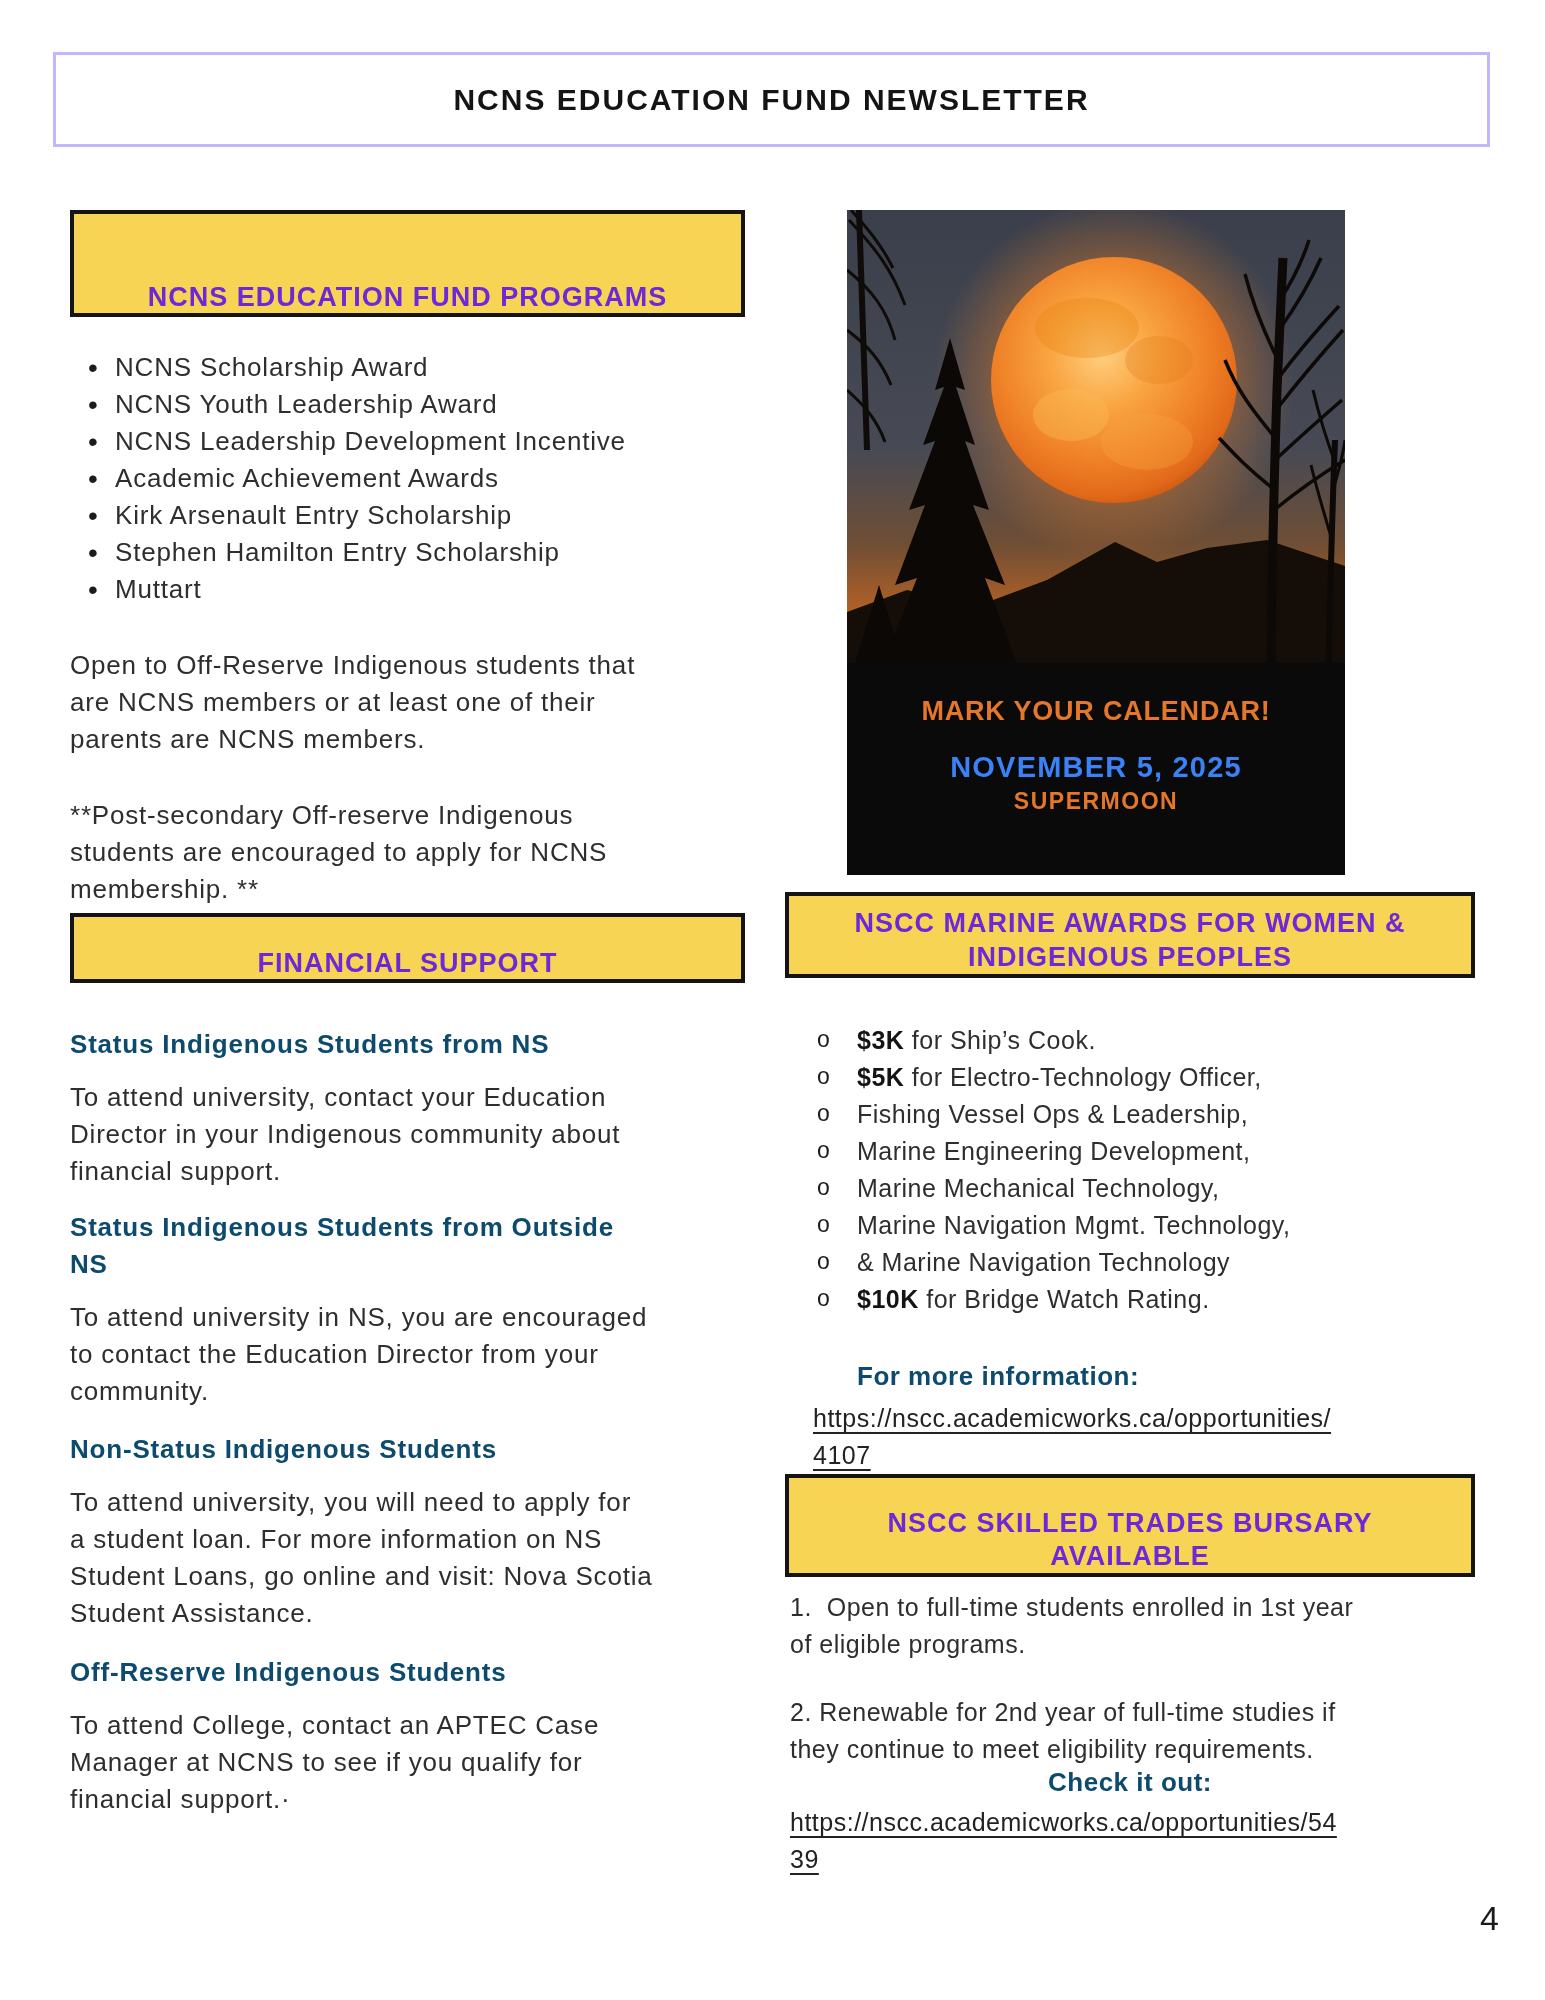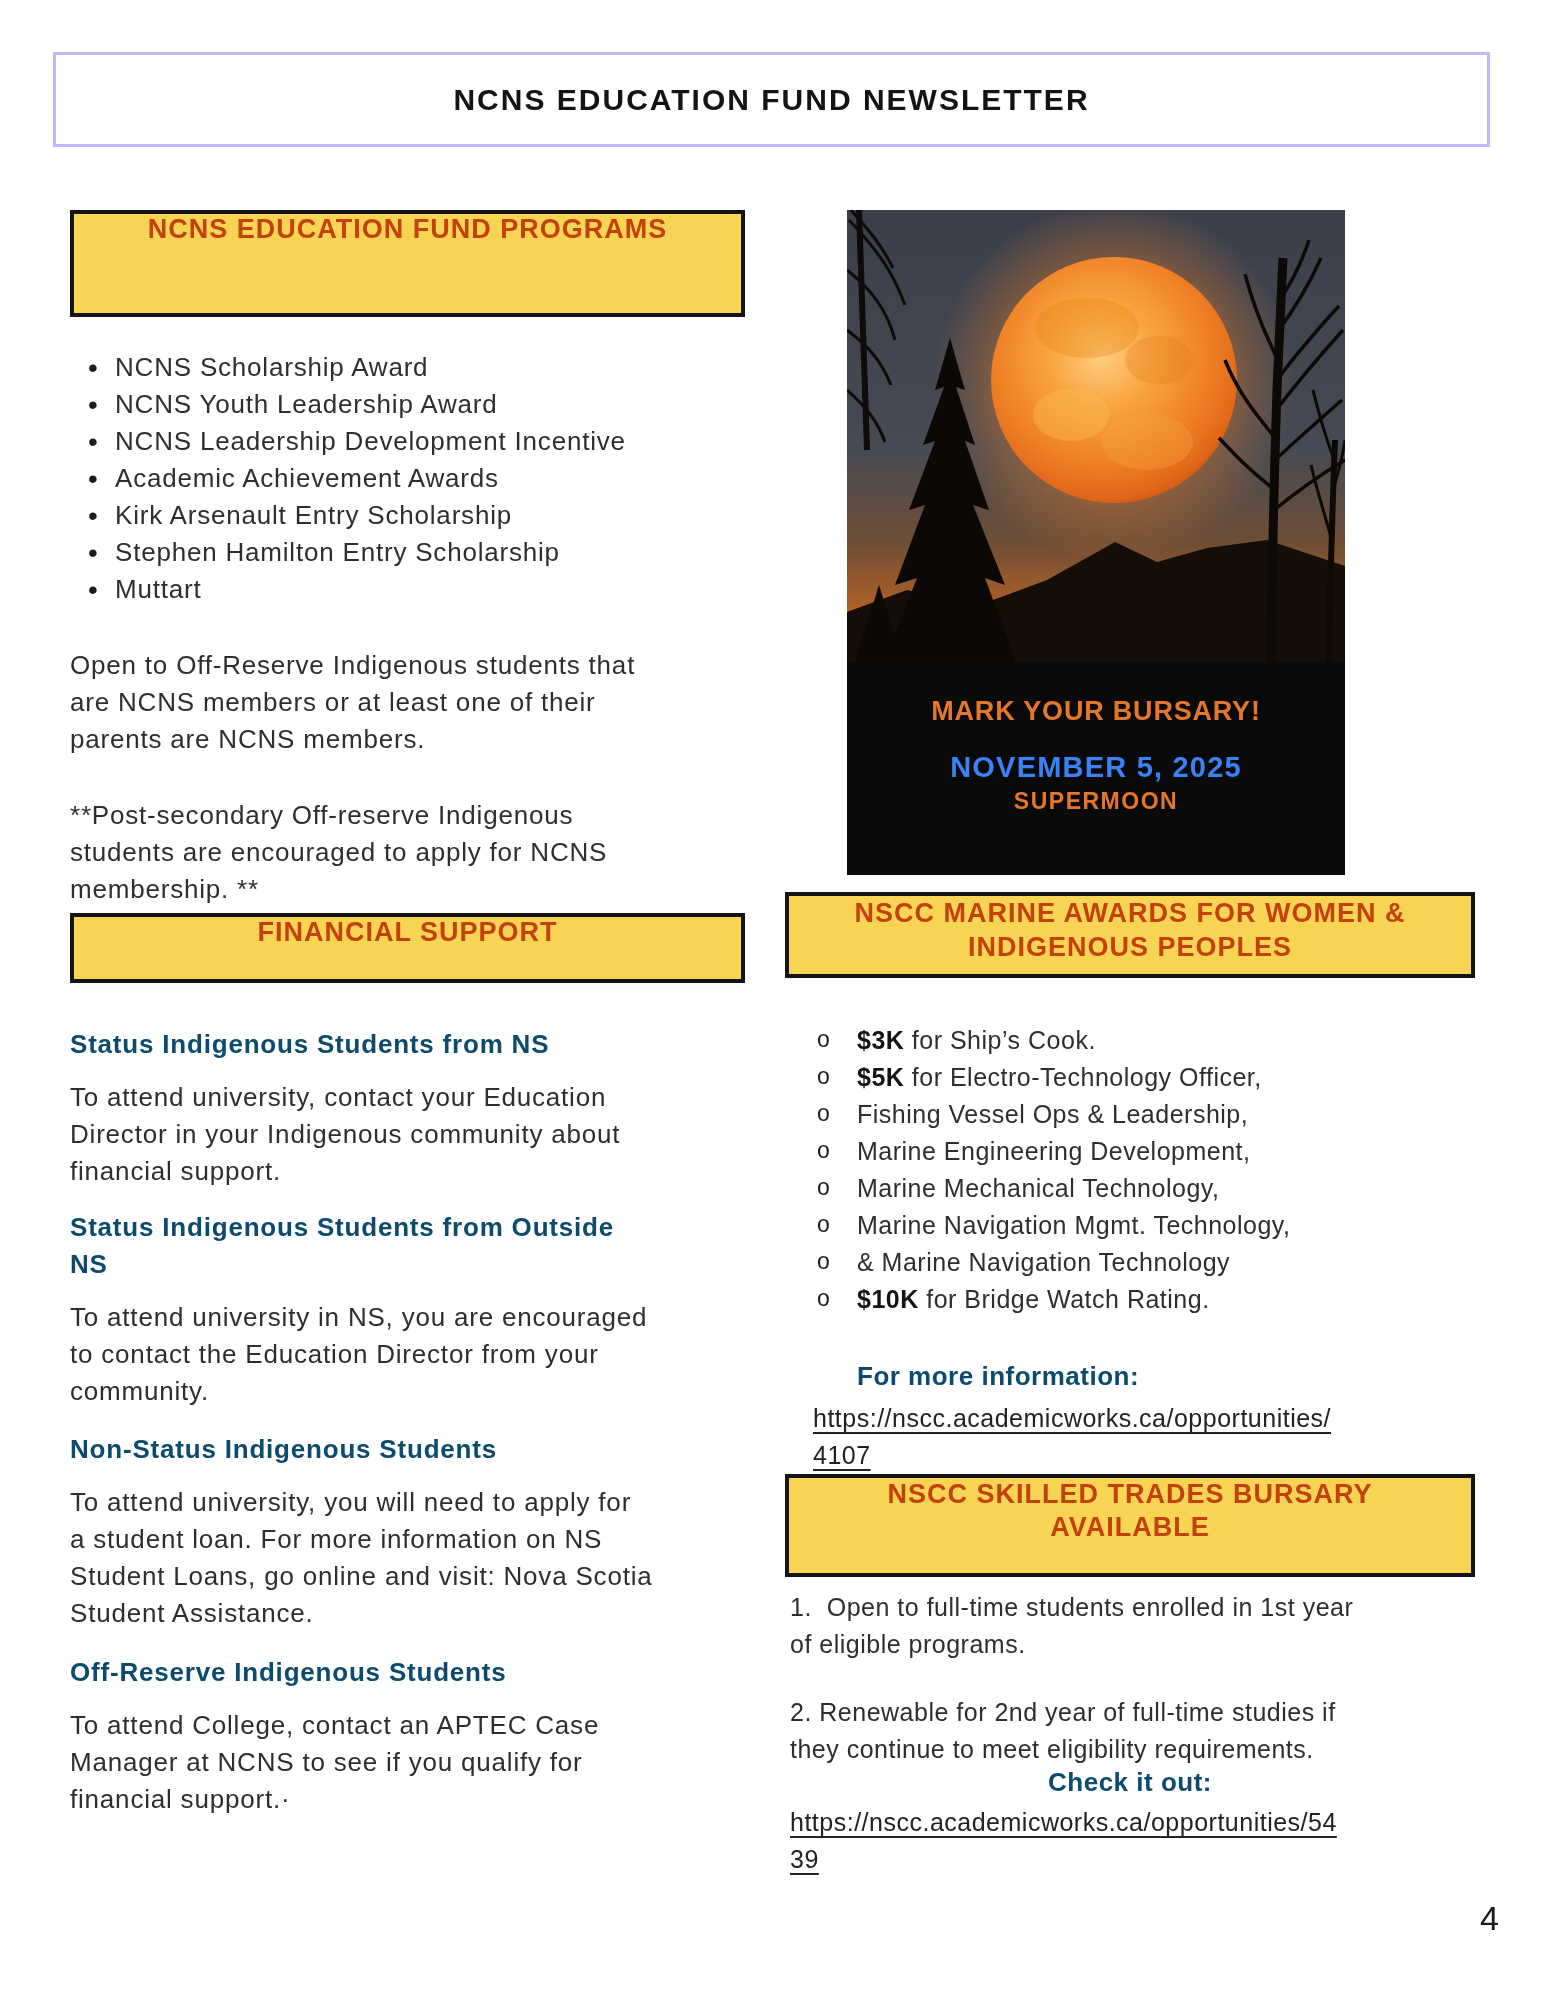--- a/index.html
+++ b/index.html
@@ -5,22 +5,22 @@
   * { margin:0; padding:0; box-sizing:border-box; }
   html,body { background:#ffffff; }
   body {
     width:1545px; height:2000px; position:relative;
     font-family:"Liberation Sans", sans-serif;
     color:#2e2e2e;
   }
   .abs { position:absolute; }
   .ybox {
     background:#F8D455; border:4px solid #141414;
-    display:flex; align-items:flex-start; justify-content:center;
-    text-align:center; font-weight:700; color:#c2410c;
+    display:flex; align-items:flex-end; justify-content:center;
+    text-align:center; font-weight:700; color:#6d28d9;
     letter-spacing:1px;
   }
   .pre { white-space:pre-wrap; }
   .body-l { font-size:26px; letter-spacing:.8px; line-height:37px;margin-top:16px; }
   .body-r { font-size:25px; letter-spacing:.5px; line-height:37px; }
   .hd { font-weight:700; color:#0c4a6e; }
   .linkline {
     text-decoration:underline; text-underline-offset:5px;
     color:#222; cursor:pointer;
   }
@@ -166,21 +166,21 @@
     </g>
     <path d="M480,530 C482,430 484,330 488,230" stroke="#0C0906" stroke-width="6" fill="none"></path>
     <g stroke="#0C0906" stroke-width="3" fill="none">
       <path d="M486,280 C492,260 496,245 498,230"></path>
       <path d="M485,330 C476,300 470,280 464,255"></path>
       <path d="M487,250 C478,225 472,205 466,180"></path>
     </g>
     <rect x="0" y="452" width="498" height="213" fill="#0A0A0A"></rect>
   </svg>
   <div class="cap">
-    <div class="cap-head">MARK YOUR BURSARY!</div>
+    <div class="cap-head">MARK YOUR CALENDAR!</div>
     <div class="cap-date">NOVEMBER 5, 2025</div>
     <div class="cap-super">SUPERMOON</div>
   </div>
 </div>
 
 <div class="abs ybox pre" style="left:785px; top:892px; width:690px; height:86px; font-size:27px; line-height:34px;">
   <span class="pre">NSCC MARINE AWARDS FOR WOMEN &amp;
 INDIGENOUS PEOPLES</span>
 </div>
 

